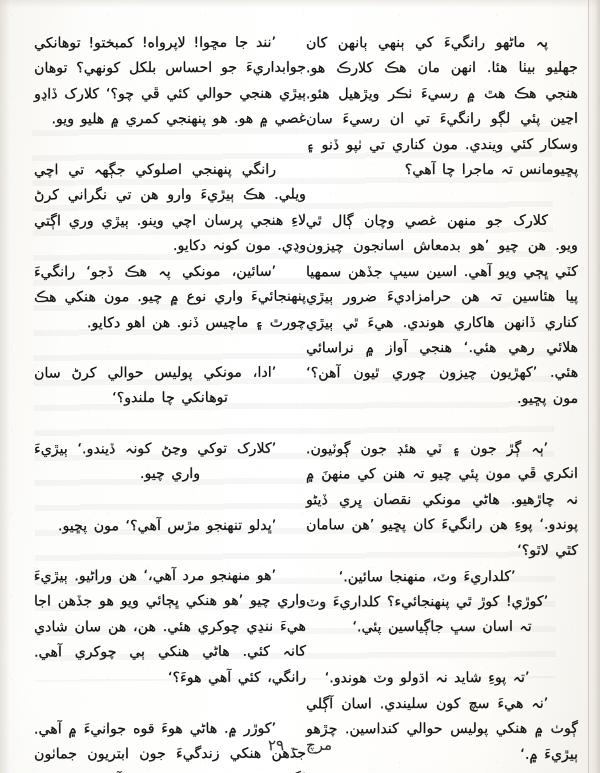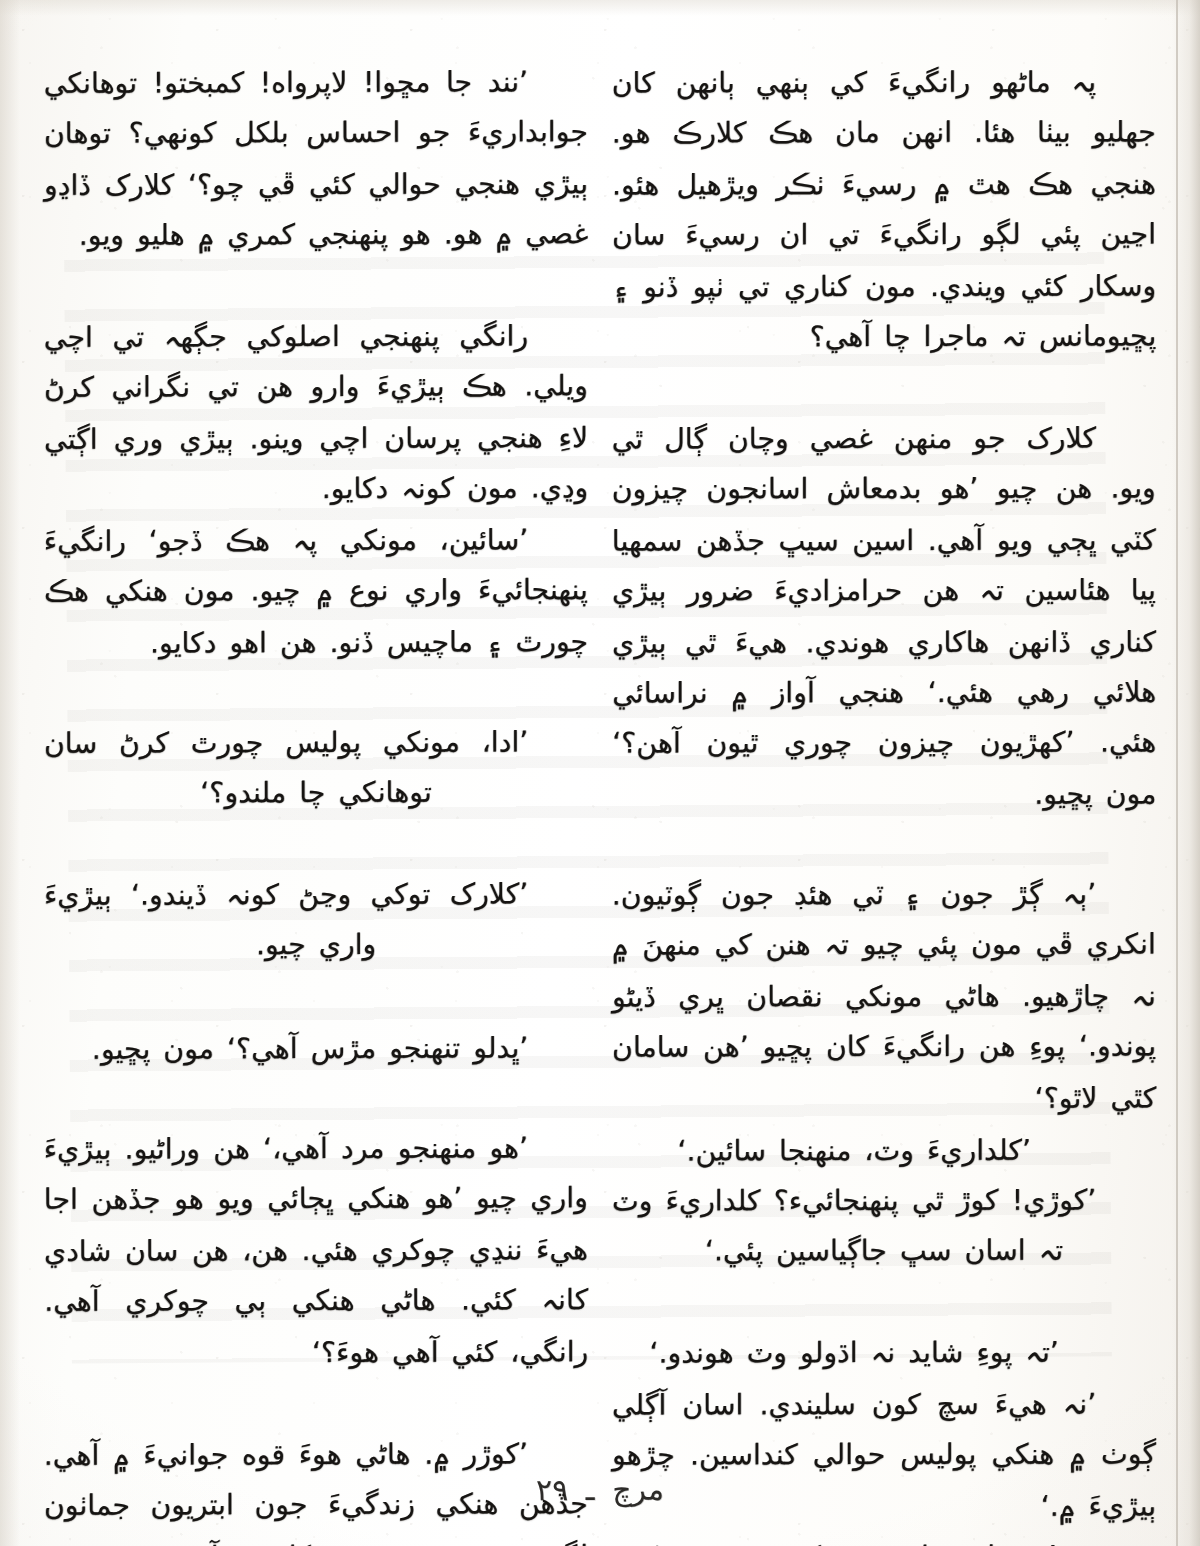--- a/index.html
+++ b/index.html
@@ -120,21 +120,21 @@
     padding: 30px 22px 0 24px;
     box-sizing: border-box;
   }
 
   .column {
     flex: 0 0 272px;
     direction: rtl;
     text-align: justify;
     text-align-last: right;
   }
-  .column.right-column { margin-left: 12px; }
+  .column.right-column { }
   .column.left-column  { margin-right: 0; }
 
   .para {
     margin: 0 0 0 0;
     font-size: 14.2px;
     line-height: 25.4px;
     letter-spacing: 0px;
     word-spacing: 2px;
     color: #161412;
     
@@ -197,21 +197,21 @@
       <p class="para indent gap-before center-last">’تہ پوءِ شايد نہ اڌولو وٽ ھوندو.‘</p>
       <p class="para indent">’نہ ھيءَ سچ کون سليندي. اسان آڳلي ڳوٺ ۾ ھنکي پوليس حوالي کنداسين. چڙهو ٻيڙيءَ ۾.‘</p>
       <p class="para indent center-last">’مھربان سائين، مونکي وڃڻ ڏيو.‘</p>
 
     </div>
 
     <div class="column left-column">
       <p class="para indent">’نند جا مڇوا! لاپرواه! کمبختو! توھانکي جوابداريءَ جو احساس بلکل کونھي؟ توھان ٻيڙي ھنجي حوالي کئي ڦي چو؟‘ کلارک ڏاڍو غصي ۾ ھو. ھو پنھنجي کمري ۾ ھليو ويو.</p>
       <p class="para indent gap-before">رانگي پنھنجي اصلوکي جڳھہ تي اچي ويلي. ھڪ ٻيڙيءَ وارو ھن تي نگراني کرڻ لاءِ ھنجي پرسان اچي وينو. ٻيڙي وري اڳتي وڍي. مون کونہ دکايو.</p>
       <p class="para indent">’سائين، مونکي پہ ھڪ ڏجو‘ رانگيءَ پنھنجائيءَ واري نوع ۾ چيو. مون ھنکي ھڪ چورٿ ۽ ماچيس ڏنو. ھن اھو دکايو.</p>
-      <p class="para indent gap-before center-last">’ادا، مونکي پوليس چورٿ کرڻ سان توھانکي چا ملندو؟‘</p>
+      <p class="para indent gap-before center-last">’ادا، مونکي پوليس حوالي کرڻ سان توھانکي چا ملندو؟‘</p>
       <p class="para indent gap-before center-last">’کلارک توکي وڃڻ کونہ ڏيندو.‘ ٻيڙيءَ واري چيو.</p>
       <p class="para indent gap-before">’ڀدلو تنھنجو مڙس آھي؟‘ مون پڇيو.</p>
       <p class="para indent gap-before">’ھو منھنجو مرد آھي،‘ ھن وراڻيو. ٻيڙيءَ واري چيو ’ھو ھنکي ڀڄائي ويو ھو جڏھن اجا ھيءَ ننڍي چوکري ھئي. ھن، ھن سان شادي کانہ کئي. ھاڻي ھنکي ٻي چوکري آھي. رانگي، کئي آھي ھوءَ؟‘</p>
       <p class="para indent gap-before">’کوڙر ۾. ھاڻي ھوءَ قوه جوانيءَ ۾ آھي. جڏھن ھنکي زندگيءَ جون ابتريون جماٺون لڳنديون جيتريون مون کاڍيون آھن تڏھن ھوءَ مون کان بدتر لڳندي. گندي عورت!‘</p>
 
     </div>
 
   </div>
 
   <div class="folio">

